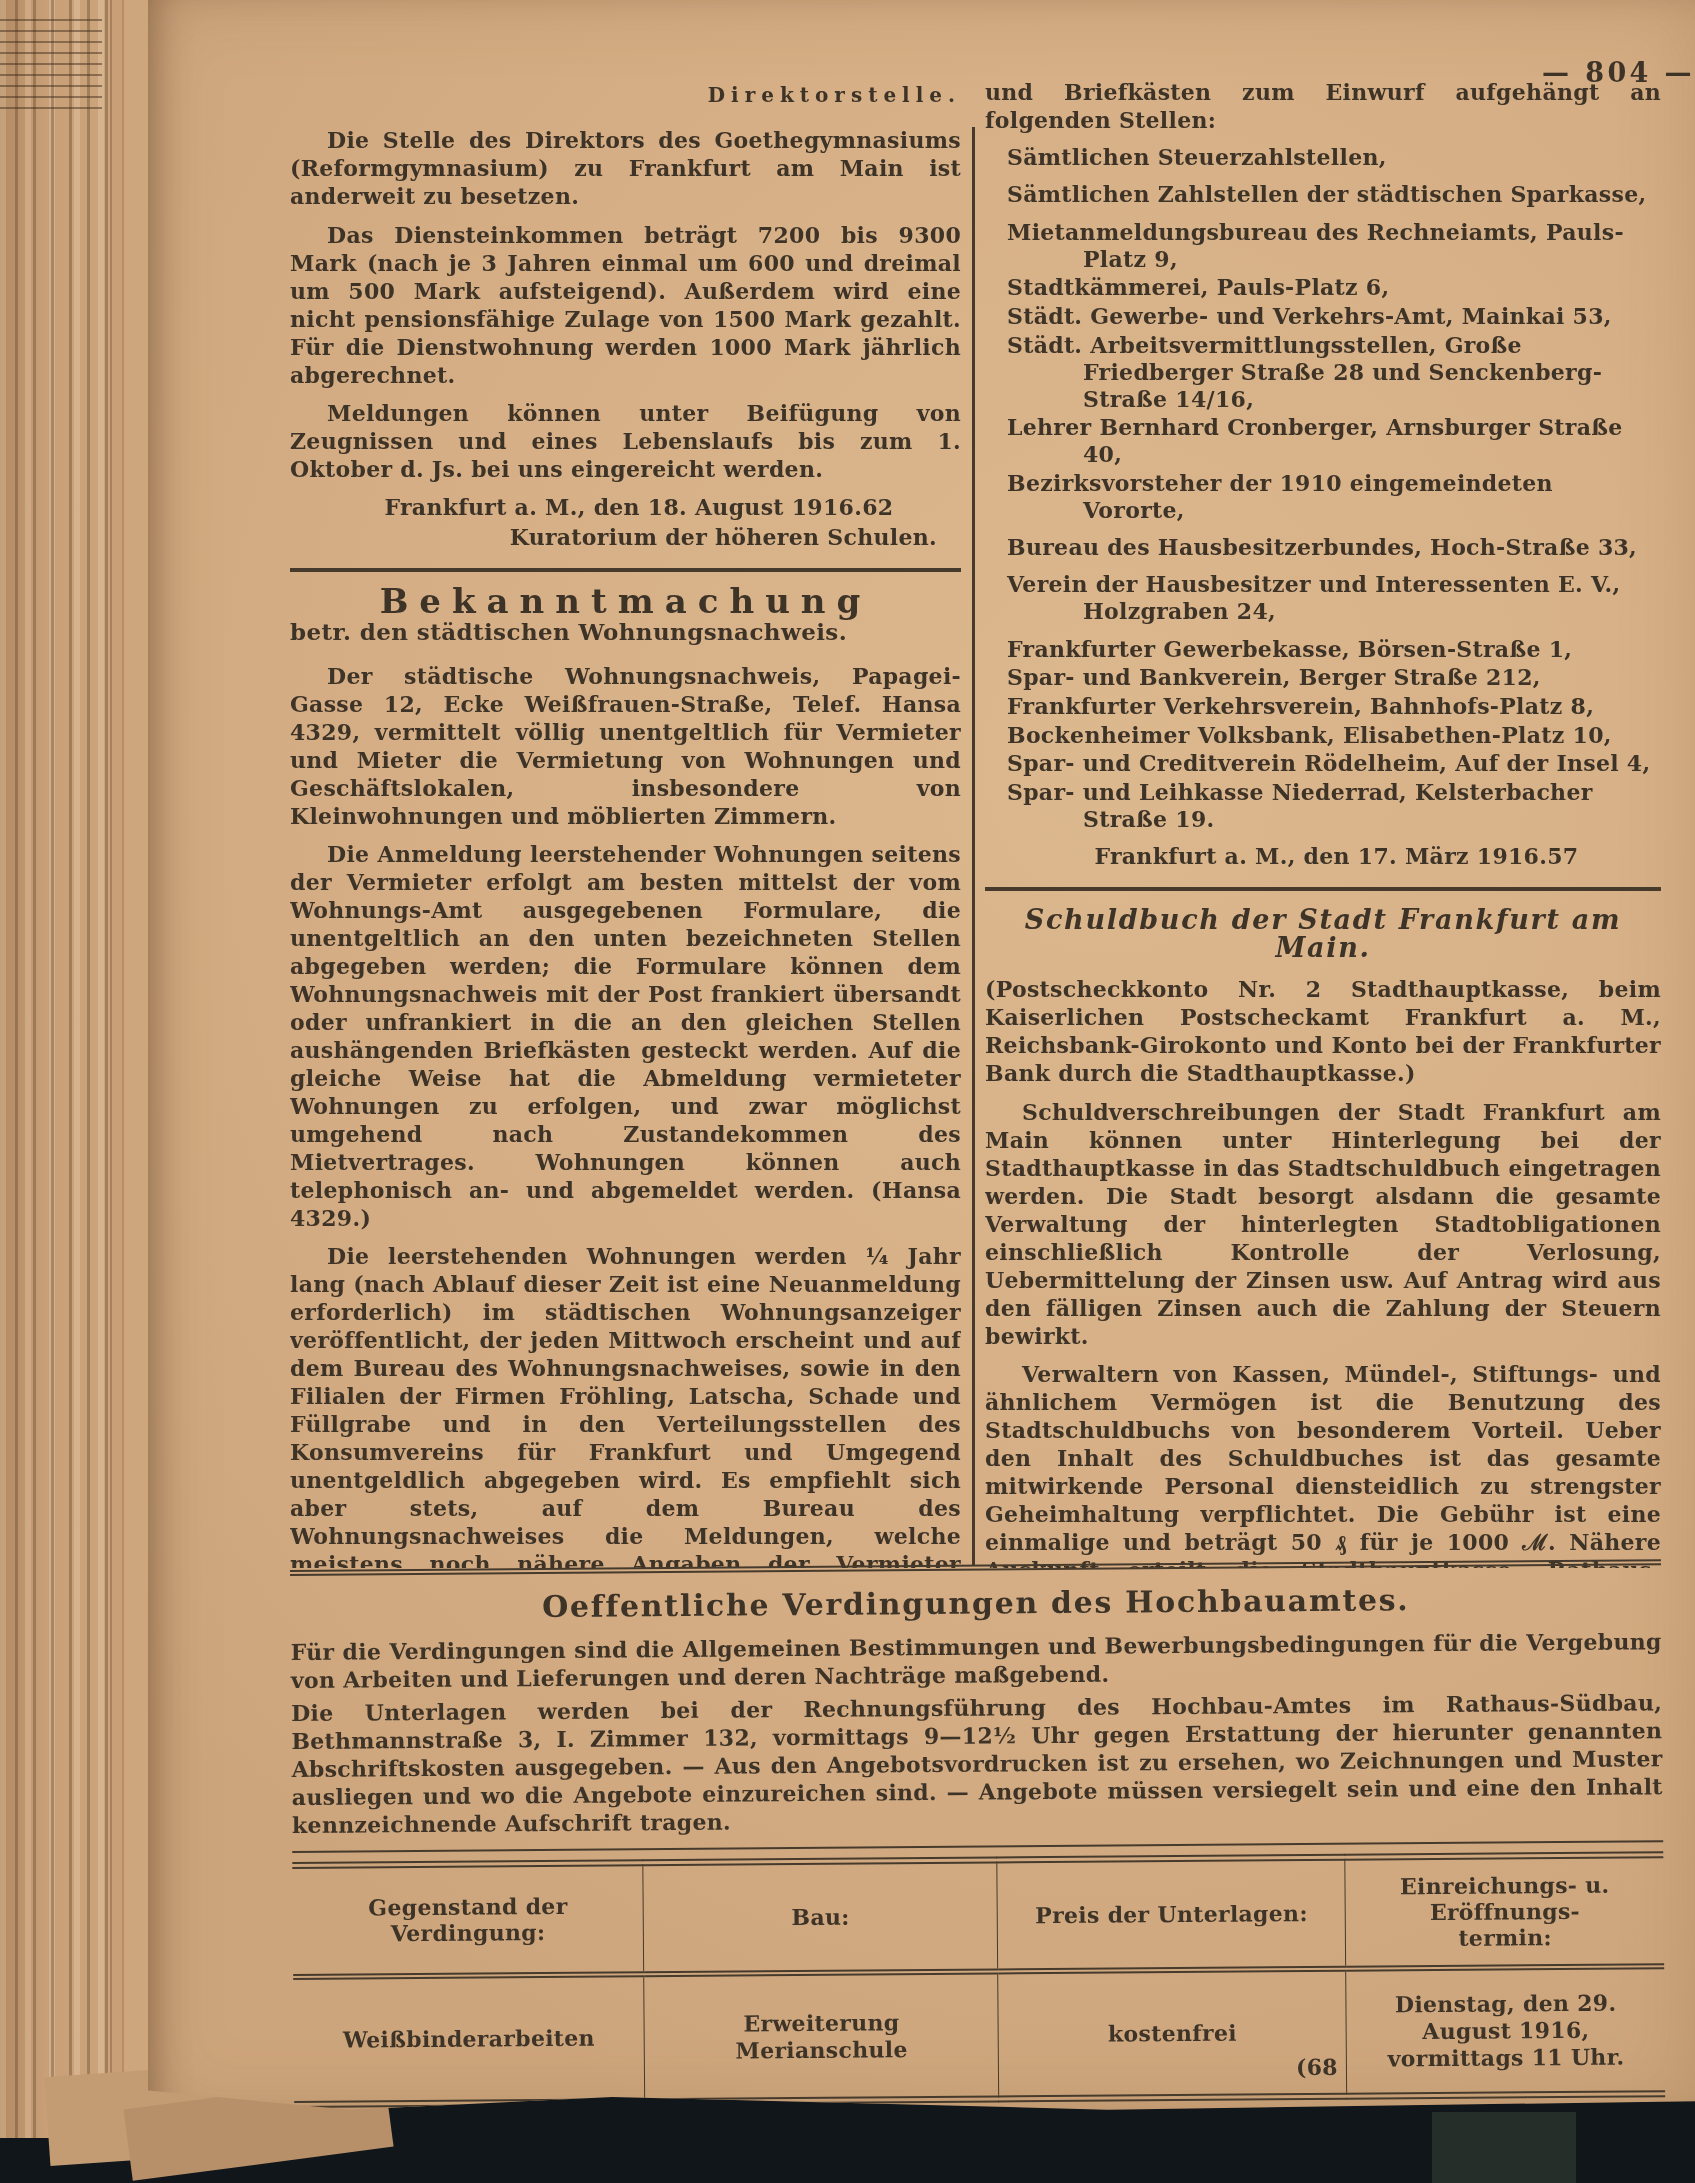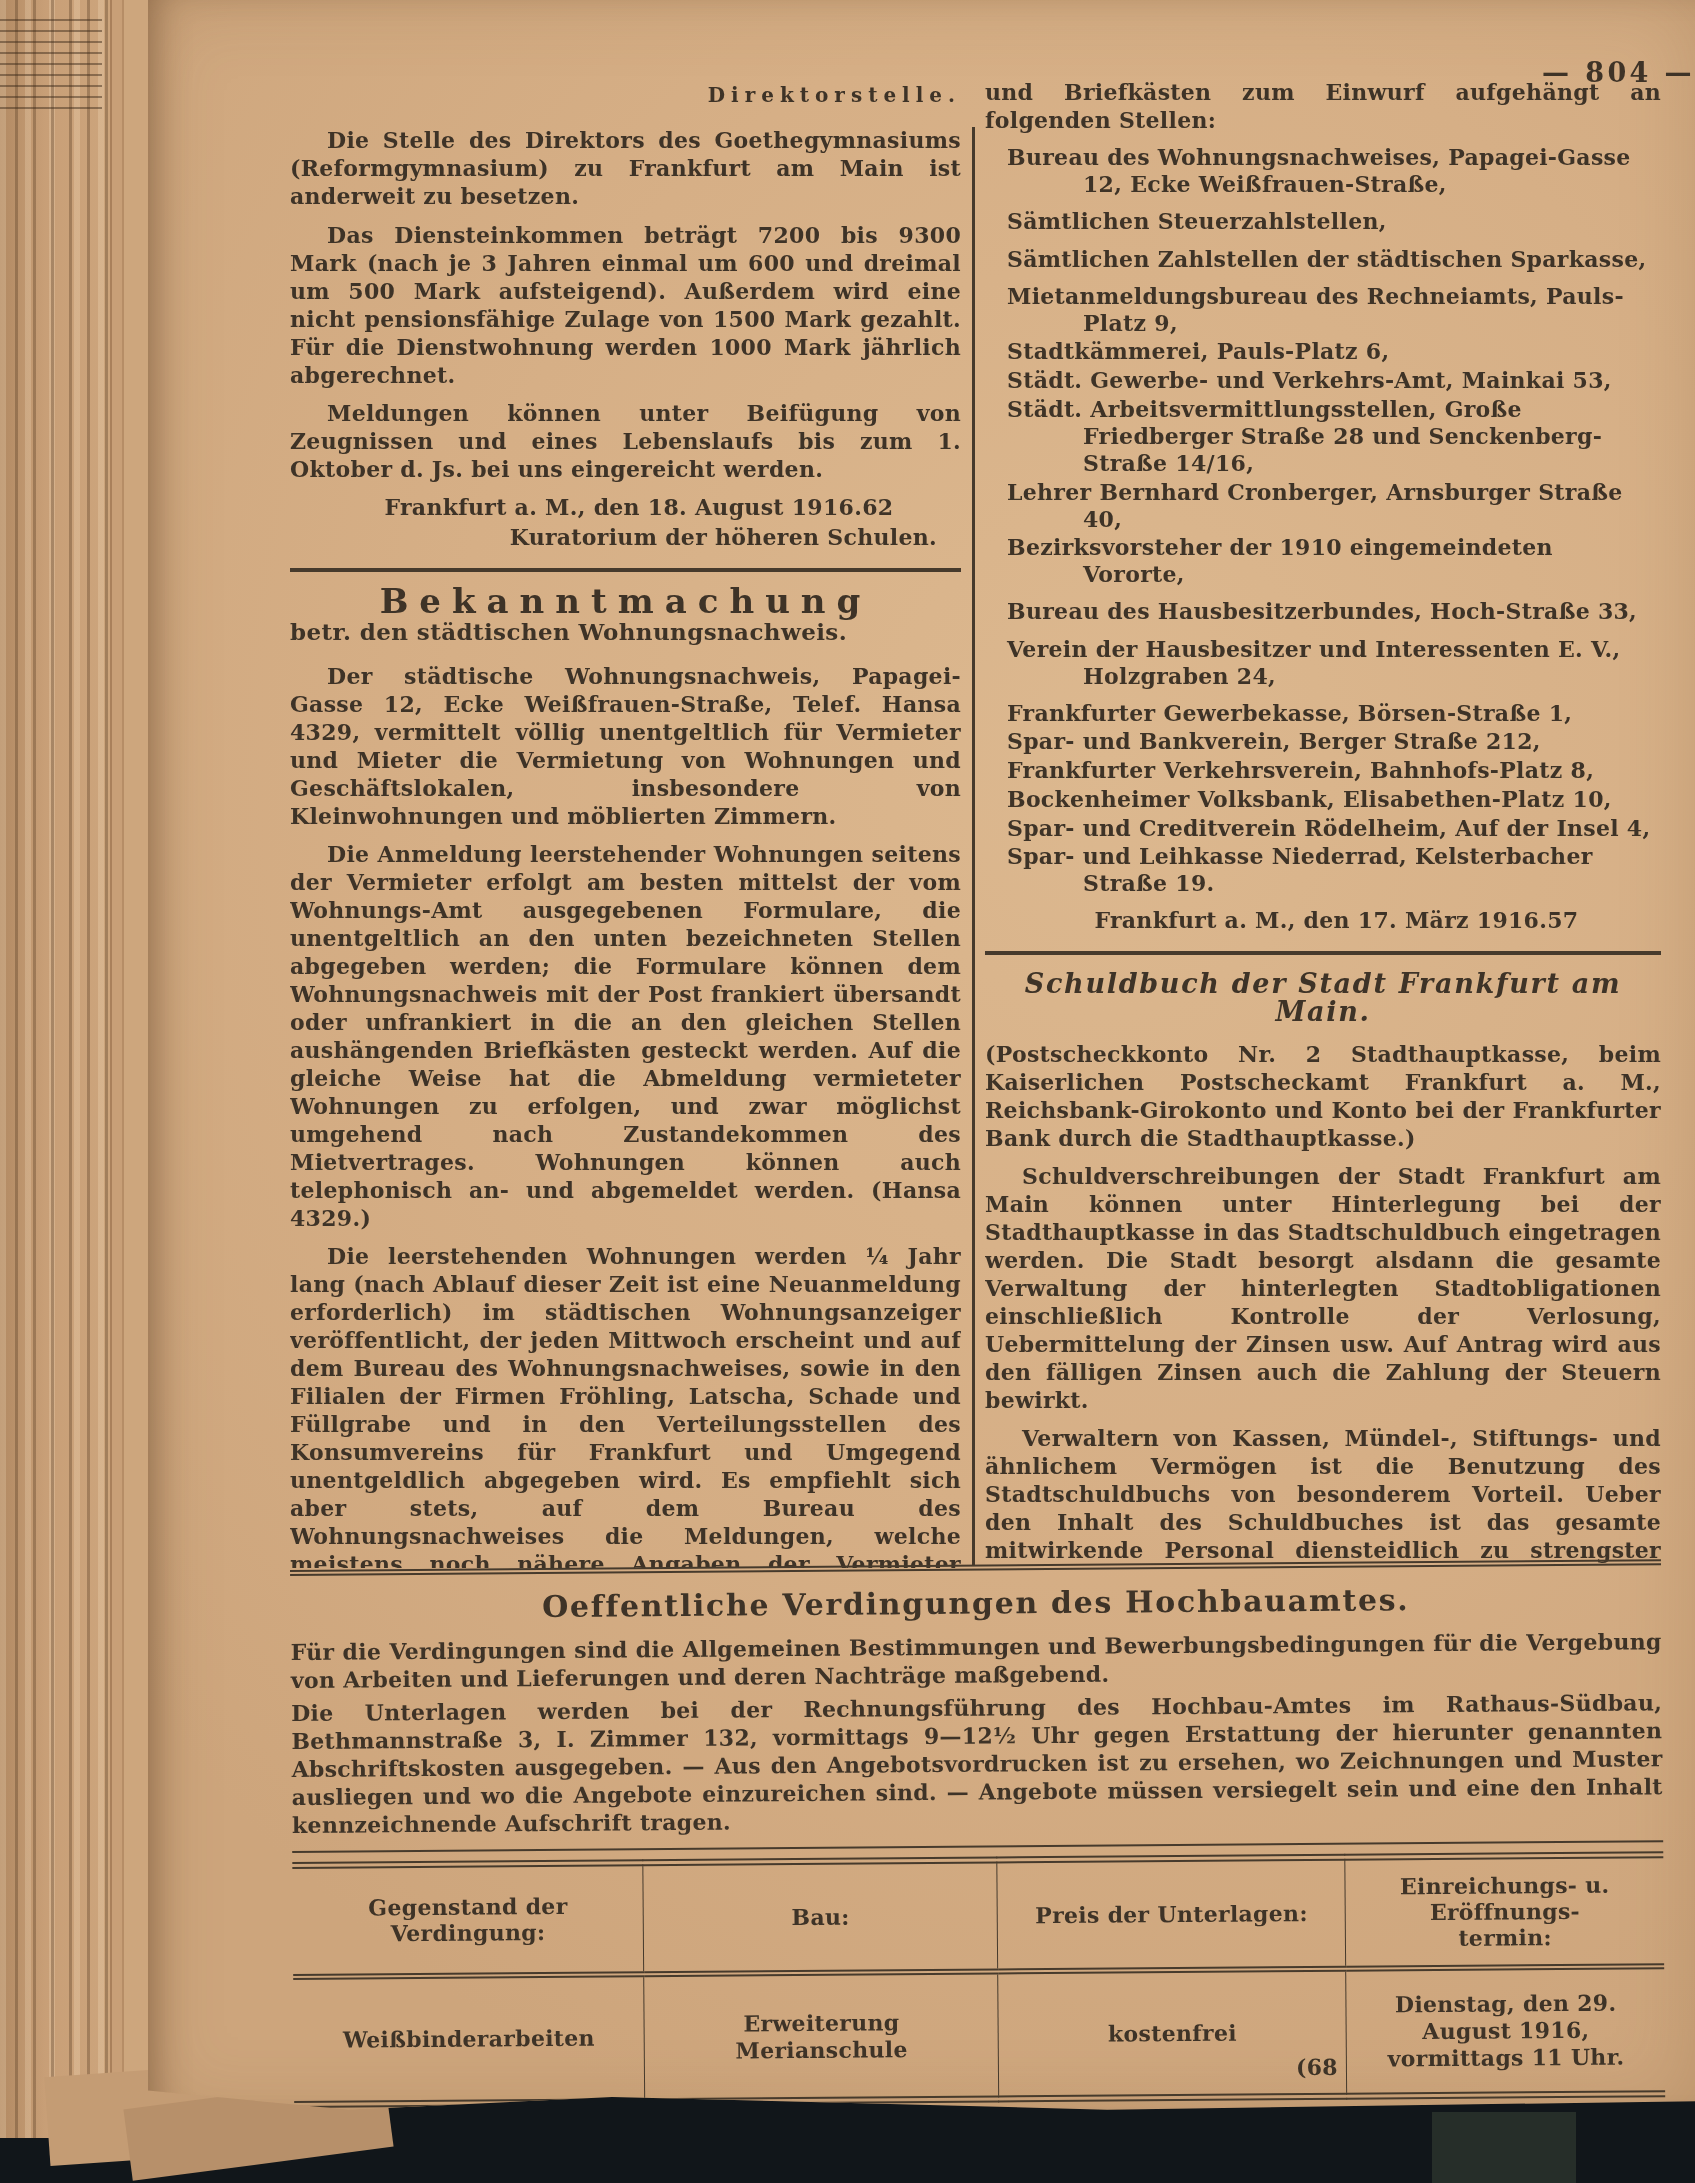--- a/index.html
+++ b/index.html
@@ -133,21 +133,20 @@
       <div class="h-bek-sub">betr. den städtischen Wohnungsnachweis.</div>
       <p class="para">Der städtische Wohnungsnachweis, Papagei-Gasse 12, Ecke Weißfrauen-Straße, Telef. Hansa 4329, vermittelt völlig unentgeltlich für Vermieter und Mieter die Vermietung von Wohnungen und Geschäftslokalen, insbesondere von Kleinwohnungen und möblierten Zimmern.</p>
       <p class="para">Die Anmeldung leerstehender Wohnungen seitens der Vermieter erfolgt am besten mittelst der vom Wohnungs-Amt ausgegebenen Formulare, die unentgeltlich an den unten bezeichneten Stellen abgegeben werden; die Formulare können dem Wohnungsnachweis mit der Post frankiert übersandt oder unfrankiert in die an den gleichen Stellen aushängenden Briefkästen gesteckt werden. Auf die gleiche Weise hat die Abmeldung vermieteter Wohnungen zu erfolgen, und zwar möglichst umgehend nach Zustandekommen des Mietvertrages. Wohnungen können auch telephonisch an- und abgemeldet werden. (Hansa 4329.)</p>
       <p class="para">Die leerstehenden Wohnungen werden ¼ Jahr lang (nach Ablauf dieser Zeit ist eine Neuanmeldung erforderlich) im städtischen Wohnungsanzeiger veröffentlicht, der jeden Mittwoch erscheint und auf dem Bureau des Wohnungsnachweises, sowie in den Filialen der Firmen Fröhling, Latscha, Schade und Füllgrabe und in den Verteilungsstellen des Konsumvereins für Frankfurt und Umgegend unentgeldlich abgegeben wird. Es empfiehlt sich aber stets, auf dem Bureau des Wohnungsnachweises die Meldungen, welche meistens noch nähere Angaben der Vermieter enthalten, einzusehen, um zwecklose Gänge zu vermeiden.</p>
 
     </div>
 
     <div class="col right-col">
       <p class="para noindent">und Briefkästen zum Einwurf aufgehängt an folgenden Stellen:</p>
       <ul class="stellen">
-        <li>Bureau des Wohnungsnachweises, Papagei-Gasse 12, Ecke Weißfrauen-Straße,</li>
         <li class="gap">Sämtlichen Steuerzahlstellen,</li>
         <li class="gap">Sämtlichen Zahlstellen der städtischen Sparkasse,</li>
         <li class="gap">Mietanmeldungsbureau des Rechneiamts, Pauls-Platz 9,</li>
         <li>Stadtkämmerei, Pauls-Platz 6,</li>
         <li>Städt. Gewerbe- und Verkehrs-Amt, Mainkai 53,</li>
         <li>Städt. Arbeitsvermittlungsstellen, Große Friedberger Straße 28 und Senckenberg-Straße 14/16,</li>
         <li>Lehrer Bernhard Cronberger, Arnsburger Straße 40,</li>
         <li>Bezirksvorsteher der 1910 eingemeindeten Vororte,</li>
         <li class="gap">Bureau des Hausbesitzerbundes, Hoch-Straße 33,</li>
         <li class="gap">Verein der Hausbesitzer und Interessenten E. V., Holzgraben 24,</li>

